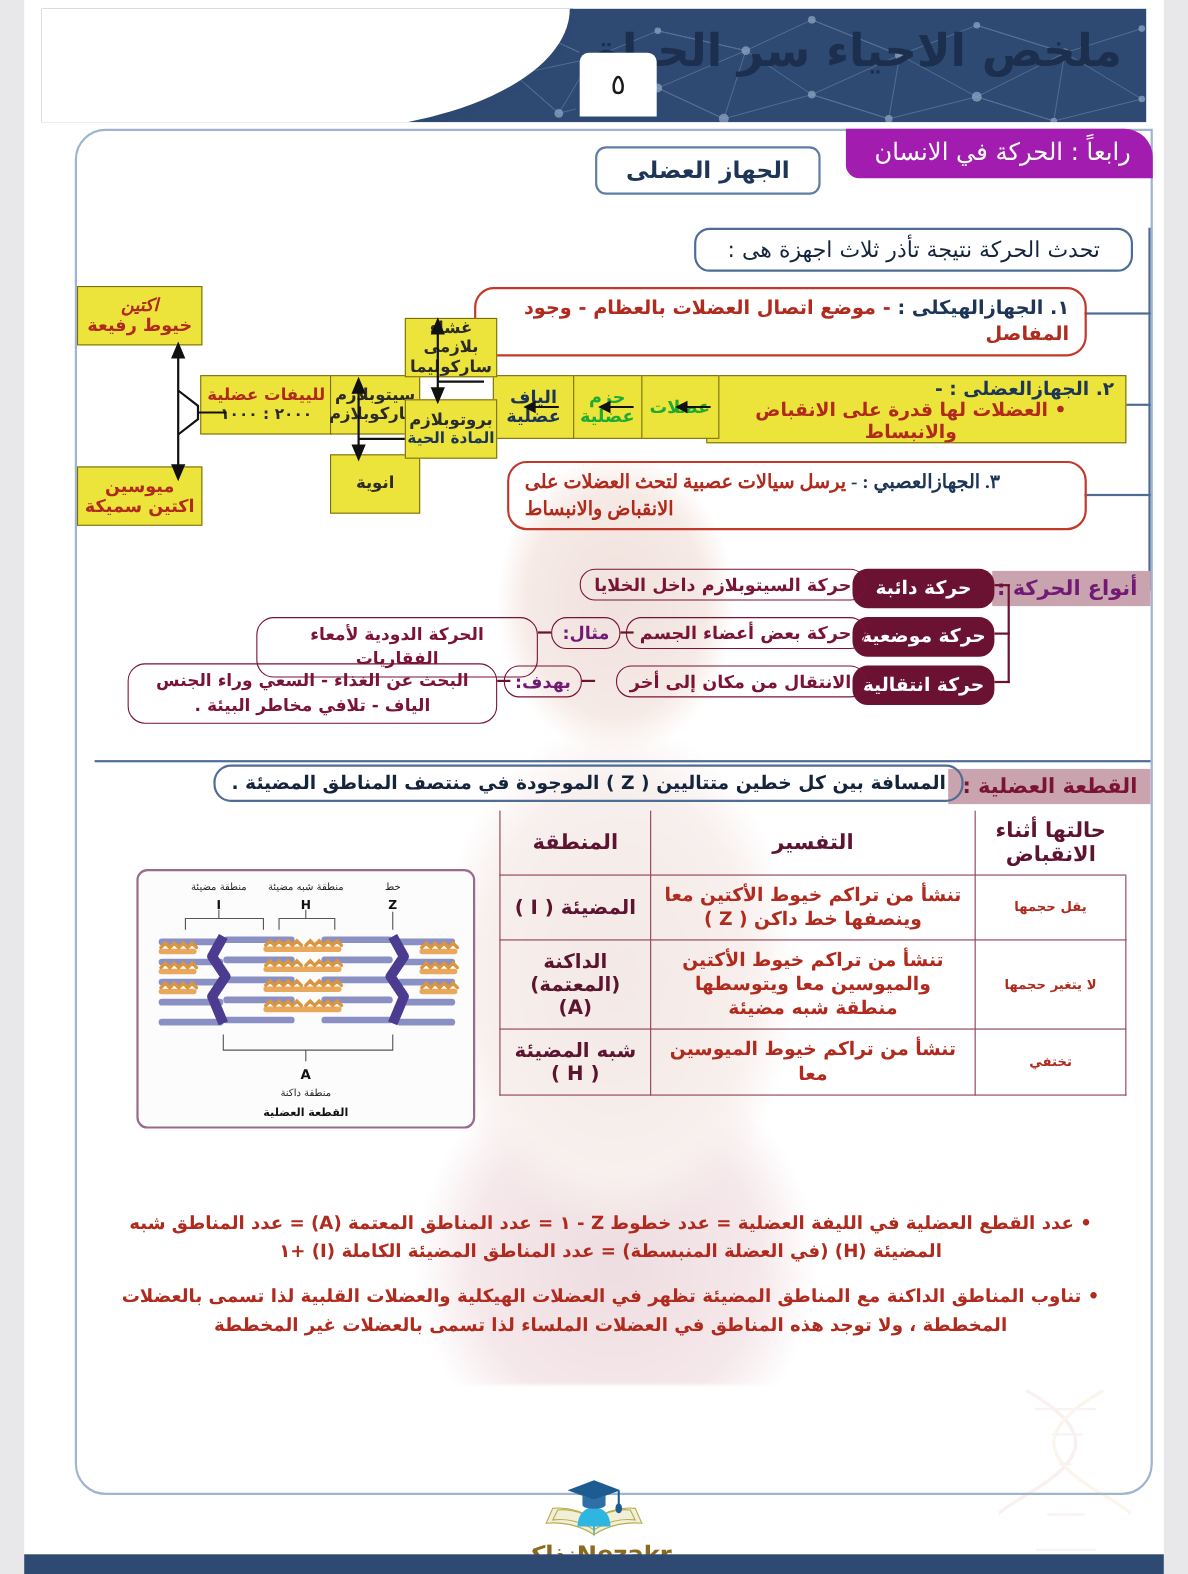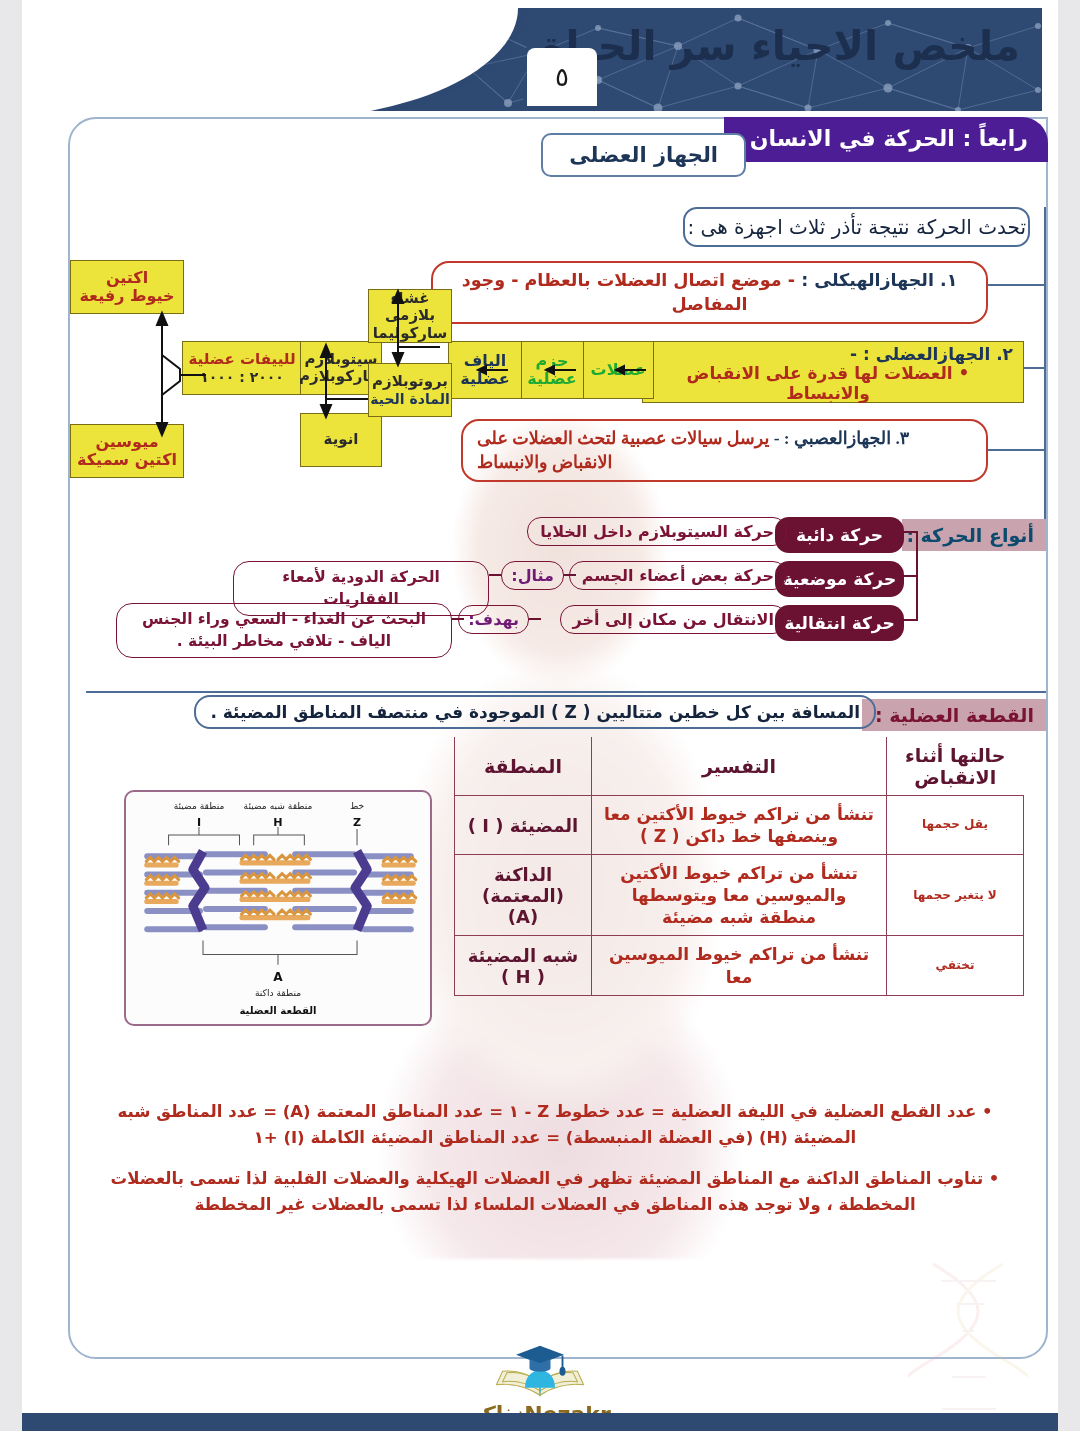--- a/index.html
+++ b/index.html
@@ -59,58 +59,58 @@
       radial-gradient(ellipse 240px 250px at 250px 900px,#c9909b 0%,#e0b5bd 55%,rgba(224,190,196,0) 76%);
     filter:blur(1.5px);
   }
   .dna-wm{
     position:absolute;right:18px;top:1140px;width:120px;height:210px;
     opacity:.30;pointer-events:none;
   }
   
   .sec-chip{
     position:absolute;right:-2px;top:-2px;
-    background:#4c1d95;color:#fff;font-weight:bold;font-size:22px;
+    background:#a21caf;color:#fff;font-weight:normal;font-size:22px;
     padding:9px 20px 11px 26px;border-radius:0 26px 0 12px;
     white-space:nowrap;z-index:4;
   }
   .sub-chip{
     position:absolute;right:300px;top:14px;
     background:#fff;border:2px solid #5f7ea6;border-radius:10px;
     padding:8px 26px;font-weight:bold;font-size:21px;color:#1d3557;
     white-space:nowrap;z-index:5;
   }
   
   .intro-pill{
     position:absolute;right:16px;top:88px;
     border:2px solid #4e6d96;border-radius:14px;background:transparent;
-    padding:6px 2px;font-size:20px;color:#15243d;white-space:nowrap;
+    padding:6px 28px;font-size:20px;color:#15243d;white-space:nowrap;
   }
   
   .sysbox{
     position:absolute;border:2px solid #c0392b;border-radius:18px;
     padding:6px 14px;font-size:17.5px;line-height:1.35;font-weight:bold;
-    background:transparent;color:#b02a1e;text-align:center;
+    background:transparent;color:#b02a1e;
   }
   .sysbox .lbl{color:#1d3557;}
   .vline{position:absolute;background:#4e6d96;width:2px;}
   .hline{position:absolute;background:#4e6d96;height:2px;}
   
   .ybox{
     position:absolute;background:#ece43a;border:1.5px solid #7a6e14;
     display:flex;flex-direction:column;align-items:center;justify-content:center;
     text-align:center;font-weight:bold;line-height:1.15;
   }
   .ybox .r{color:#b02a1e;}
   .ybox .n{color:#2b2b2b;}
   .ybox .g{color:#1faa33;}
   .ybox .b{color:#1d3557;}
   
   .mv-head{
-    position:absolute;background:#c9a3ad;color:#0c4a6e;
+    position:absolute;background:#c9a3ad;color:#701a75;
     font-weight:bold;font-size:19px;padding:5px 12px;white-space:nowrap;
   }
   .mv-pill{
     position:absolute;background:#6b1233;color:#fff;font-weight:bold;
     font-size:17px;border-radius:14px;padding:4px 12px;white-space:nowrap;
     display:flex;align-items:center;justify-content:center;
   }
   .mv-desc{
     position:absolute;border:1.6px solid #7a1335;border-radius:14px;
     color:#7a1335;font-weight:bold;font-size:16px;padding:4px 12px;
@@ -286,21 +286,21 @@
     </svg>
 
     <div class="sysbox" style="right:58px;top:300px;width:495px;text-align:left;font-family:Liberation Serif, serif;">
       <span class="lbl"><span>٣.</span>
       <span>الجهازالعصبي</span>
       <span>: -</span></span>
       <span>يرسل سيالات عصبية لتحث العضلات على الانقباض والانبساط</span>
     </div>
 
     <div class="ybox" style="right:862px;top:141px;width:112px;height:52px;">
-      <span class="r" style="font-size:16px;">اكتين</span>
+      <span class="r" style="font-size:16px;font-style:italic;">اكتين</span>
       <span class="r" style="font-size:16px;">خيوط رفيعة</span>
     </div>
     <div class="ybox" style="right:862px;top:305px;width:112px;height:52px;">
       <span class="r" style="font-size:16px;">ميوسين</span>
       <span class="r" style="font-size:16px;">اكتين سميكة</span>
     </div>
     <div class="ybox" style="right:744px;top:222px;width:118px;height:52px;">
       <span class="r" style="font-size:15px;">للييفات عضلية</span>
       <span class="n" style="font-size:14px;">٢٠٠٠ : ١٠٠٠</span>
     </div>

